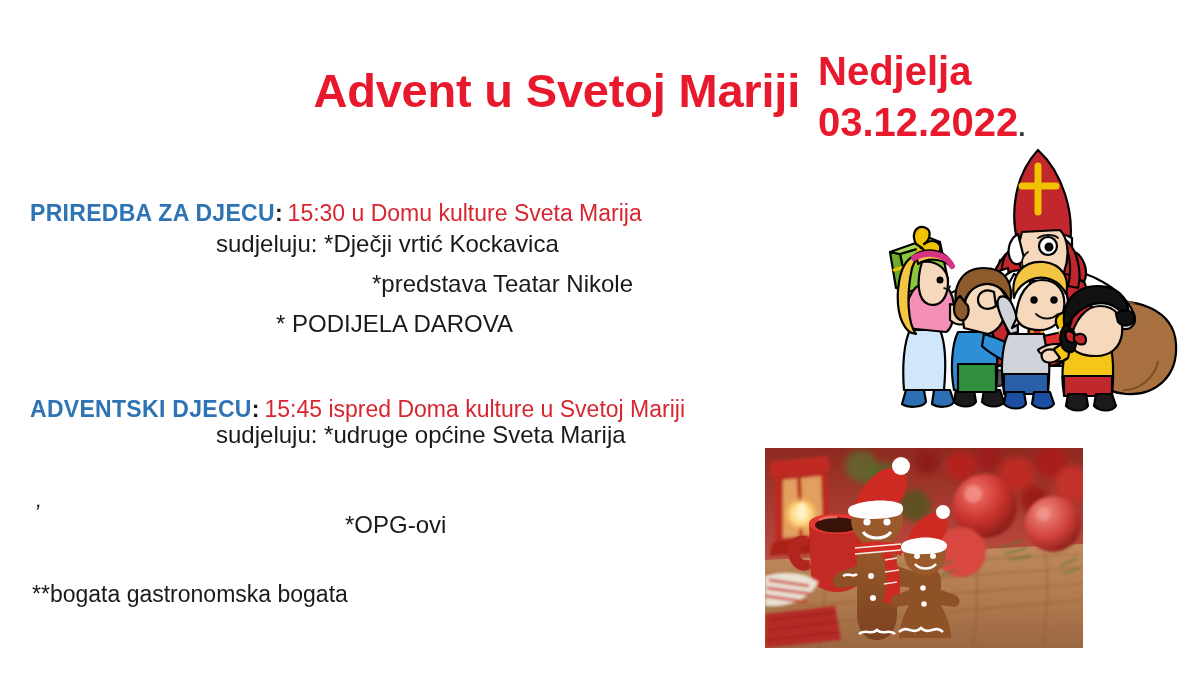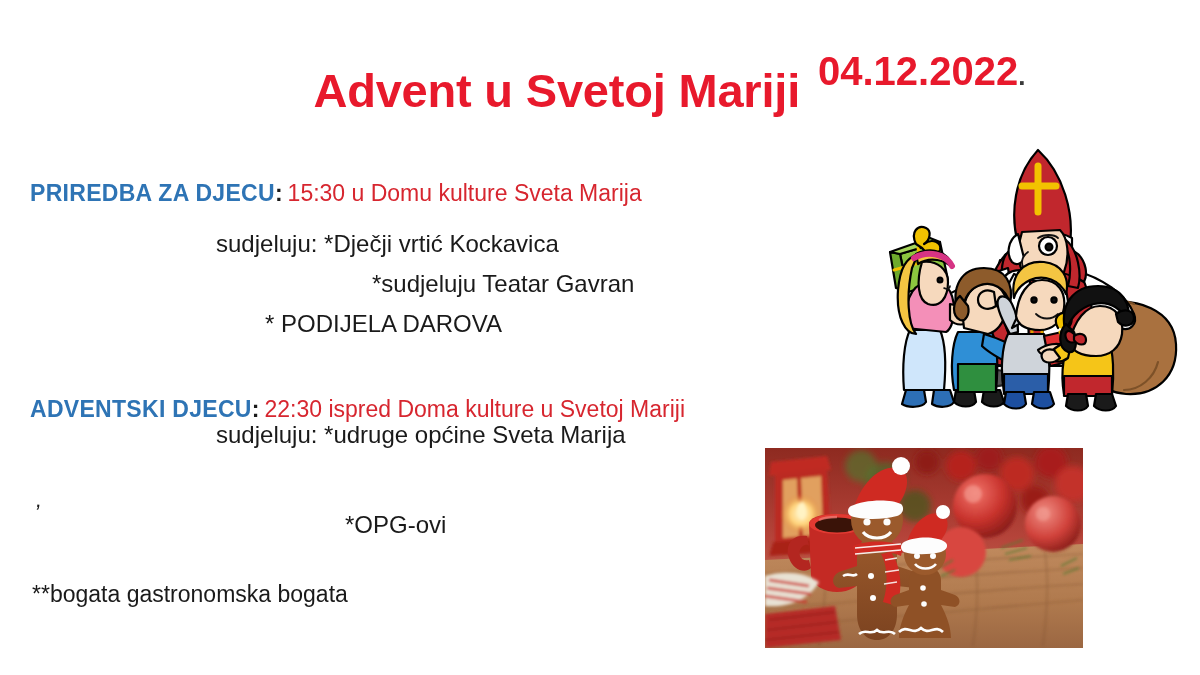--- a/index.html
+++ b/index.html
@@ -33,37 +33,37 @@
     font-weight:bold;
     font-size:40px;
     line-height:1.28;
     text-align:left;
   }
   .date-block .d2{display:block;white-space:nowrap;}
   .date-dot{color:#3a3a3a;font-size:26px;}
 
   
   .section{position:absolute;left:30px;}
-  .sec1{top:180px;text-align:right;}
+  .sec1{top:200px;text-align:right;}
   .sec2{top:396px;}
 
   .head-line{font-size:23px;line-height:1.15;white-space:nowrap;}
   .head-label{color:#2e74b5;font-weight:bold;letter-spacing:.3px;}
   .head-colon{color:#1a1a1a;font-weight:bold;}
   .head-detail{color:#d7262f;font-weight:400;padding-left:5px;}
 
   .sub{
     color:#1a1a1a;
     font-size:24px;
     line-height:1.0;
     white-space:nowrap;
   }
   .s1-a{position:absolute;left:216px;top:232px;}
   .s1-b{position:absolute;left:372px;top:272px;}
-  .s1-c{position:absolute;left:265px;top:312px;}
+  .s1-c{position:absolute;left:276px;top:312px;}
 
   .s2-a{position:absolute;left:216px;top:423px;}
   .s2-b{position:absolute;left:332px;top:479px;}
   .s2-c{position:absolute;left:332px;top:513px;margin-left:13px;}
 
   .stray{
     position:absolute;left:36px;top:487px;
     font-size:22px;color:#1a1a1a;
     transform:rotate(8deg);
   }
@@ -90,37 +90,38 @@
 </head>
 <body>
 
 <div class="poster">
 
   <div class="title">
     <span class="l1">Advent u Svetoj Mariji</span>
   </div>
 
   <div class="date-block">
+    <span>Nedjelja</span>
     <span class="d2">
-      <span>04.12.2022</span><span class="date-dot">.</span>
+      <span>03.12.2022</span><span class="date-dot">.</span>
     </span>
   </div>
 
   <div class="section sec1">
     <div class="head-line">
       <span class="head-label">PRIREDBA ZA DJECU</span><span class="head-colon">:</span><span class="head-detail">15:30 u Domu kulture Sveta Marija</span>
     </div>
   </div>
   <div class="sub s1-a">sudjeluju: *Dječji vrtić Kockavica</div>
-  <div class="sub s1-b">*sudjeluju Teatar Gavran</div>
+  <div class="sub s1-b">*predstava Teatar Nikole</div>
   <div class="sub s1-c">* PODIJELA DAROVA</div>
 
   <div class="section sec2">
     <div class="head-line">
-      <span class="head-label">ADVENTSKI  DJECU</span><span class="head-colon">:</span><span class="head-detail">22:30 ispred Doma kulture u Svetoj Mariji</span>
+      <span class="head-label">ADVENTSKI  DJECU</span><span class="head-colon">:</span><span class="head-detail">15:45 ispred Doma kulture u Svetoj Mariji</span>
     </div>
   </div>
   <div class="sub s2-a">sudjeluju: *udruge općine Sveta Marija</div>
   <div class="sub s2-c">*OPG-ovi</div>
 
   <div class="stray">,</div>
 
   <div class="footer-note">**bogata gastronomska bogata</div>
 
   <div class="clipart">

